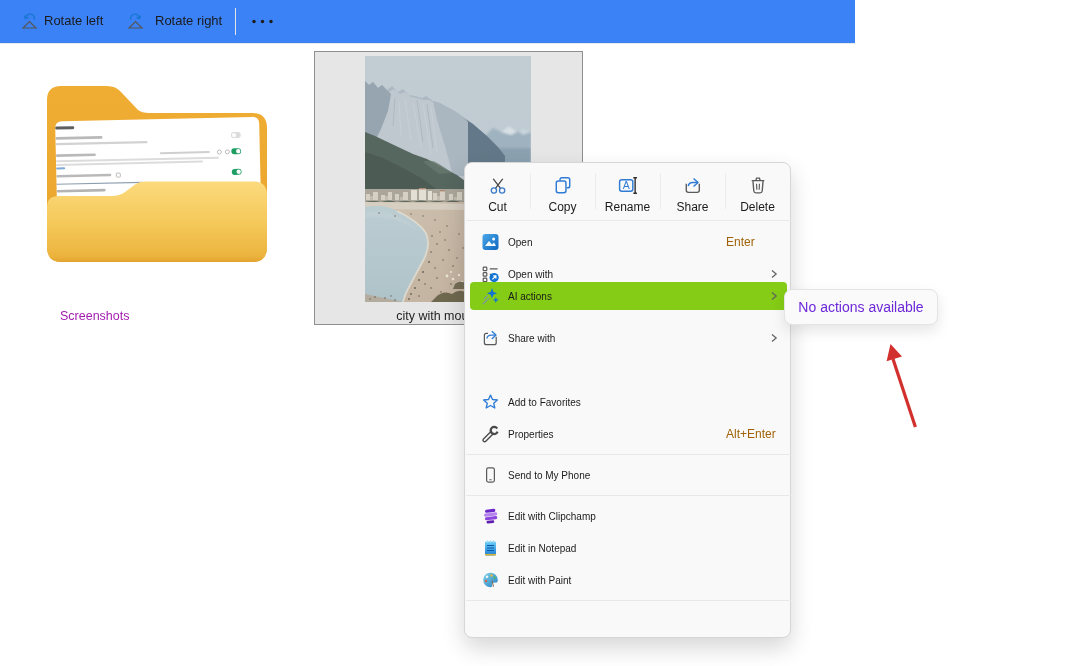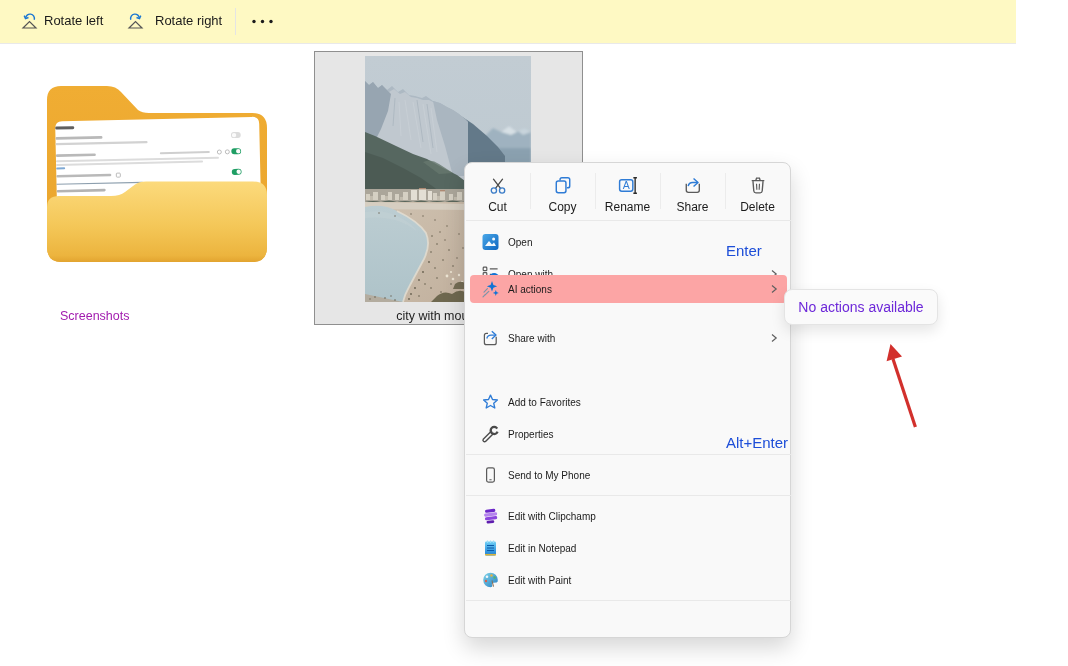--- a/index.html
+++ b/index.html
@@ -1,23 +1,23 @@
 <!DOCTYPE html>
 <html><head>
 <meta charset="utf-8">
 <style>
 html,body{margin:0;padding:0;width:1068px;height:666px;background:#ffffff;font-family:"Liberation Sans",sans-serif;overflow:hidden;}
 .abs{position:absolute;}
-#toolbar{left:0;top:0;width:992px;height:43px;background:#fef9c3;border-bottom:1px solid #e9e9e9;padding-left:24px;}
+#toolbar{left:0;top:0;width:855px;height:43px;background:#3b82f6;border-bottom:1px solid #e9e9e9;}
 .tbtxt{font-size:13px;color:#1b1b1b;}
 #menu{left:464px;top:162px;width:327px;height:476px;background:#f9f9f9;border:1px solid #d6d6d6;border-radius:8px;box-shadow:0 10px 22px rgba(0,0,0,0.16);box-sizing:border-box;}
 .mrow{position:absolute;left:5px;width:317px;height:32px;}
 .mtext{position:absolute;left:38px;top:50%;transform:translateY(-50%);font-size:10px;color:#1b1b1b;white-space:nowrap;}
 .micon{position:absolute;left:11px;top:50%;transform:translateY(-50%);width:19px;height:19px;}
-.mshort{position:absolute;left:256px;top:50%;transform:translateY(-50%);font-size:15px;color:#1d4ed8;margin-top:8px;}
+.mshort{position:absolute;left:256px;top:50%;transform:translateY(-50%);font-size:12px;color:#a16207;}
 .chev{position:absolute;left:299px;top:50%;transform:translateY(-50%);width:10px;height:11px;}
 .msep{position:absolute;left:1px;width:325px;height:1px;background:#e9e9e9;}
 .ticon{position:absolute;left:50%;top:12px;transform:translateX(-50%);width:21px;height:21px;}
 .tlabel{position:absolute;left:0;right:0;top:37px;text-align:center;font-size:12px;color:#1b1b1b;}
 .vsep{position:absolute;top:10px;width:1px;height:36px;background:#ececec;}
 </style>
 </head>
 <body>
 
 <div class="abs" id="toolbar">
@@ -310,21 +310,21 @@
       </g>
       <circle cx="13.1" cy="13.1" r="4.6" fill="#1173d4"></circle>
       <path d="M11.4 14.8 L14.8 11.4 M12.2 11.3 L14.9 11.3 L14.9 14" stroke="#fff" stroke-width="1.2" fill="none"></path>
     </svg>
     <div class="mtext">Open with</div>
     <svg class="chev" viewBox="0 0 10 11">
         <path d="M3 2 L7.2 5.5 L3 9" fill="none" stroke="#606060" stroke-width="1.2"></path>
       </svg>
   </div>
 
-  <div class="mrow" style="top:112px;height:28px;background:#fca5a5;border-radius:4px;">
+  <div class="mrow" style="top:119px;height:28px;background:#84cc16;border-radius:4px;">
     <svg class="micon" viewBox="0 0 19 19">
       <g fill="#1173d4">
         <path d="M11 1.6 L12.4 5.4 L16.2 6.8 L12.4 8.2 L11 12 L9.6 8.2 L5.8 6.8 L9.6 5.4 Z"></path>
         <path d="M14.8 10.4 L15.6 12.6 L17.8 13.4 L15.6 14.2 L14.8 16.4 L14 14.2 L11.8 13.4 L14 12.6 Z"></path>
       </g>
       <g stroke="#7d94a9" stroke-width="1.2" stroke-linecap="round">
         <path d="M3 12.6 L6.4 9.2"></path>
           <path d="M4.4 15.2 L7.8 11.8"></path>
           <path d="M2 17.4 L4.2 15.2"></path>
       </g>

